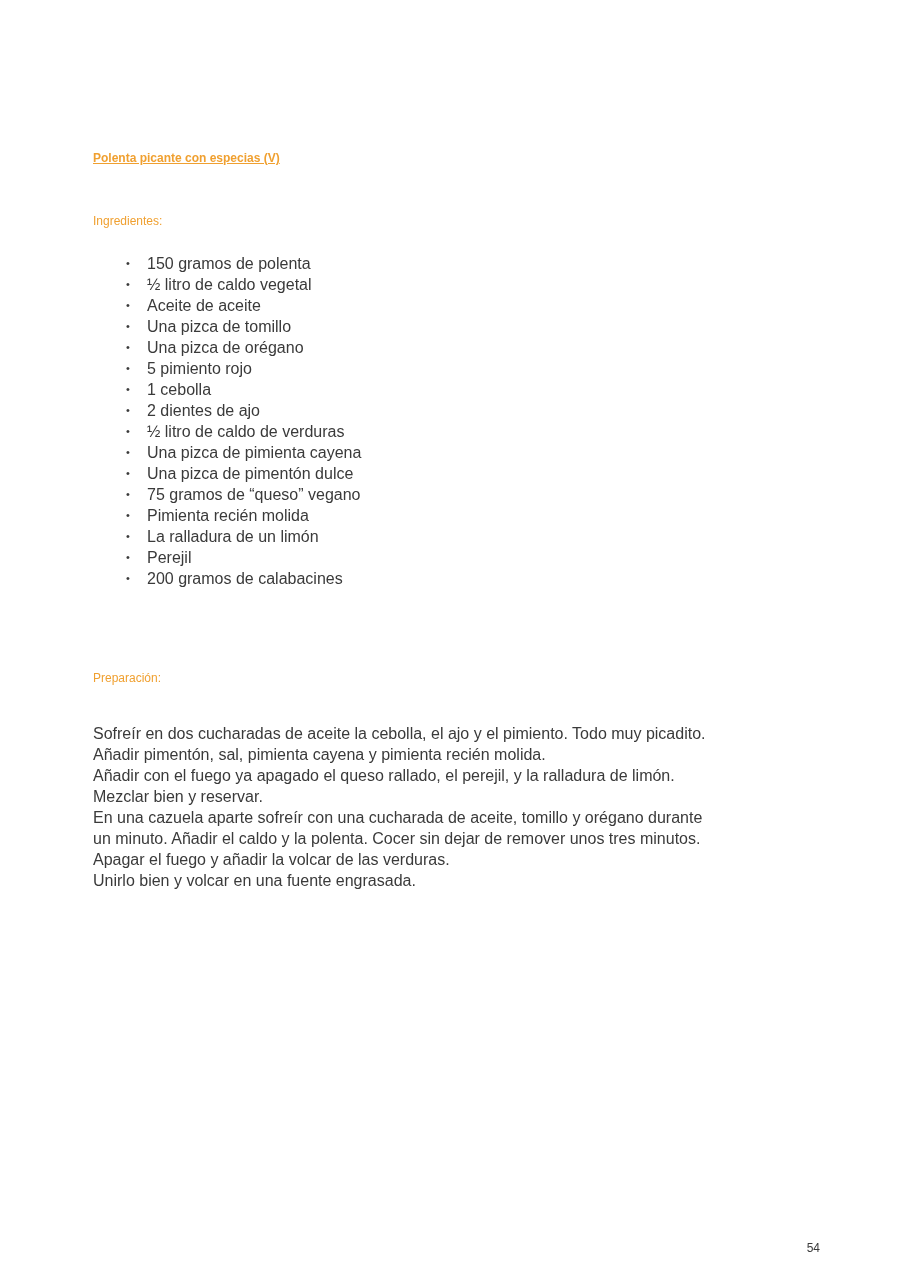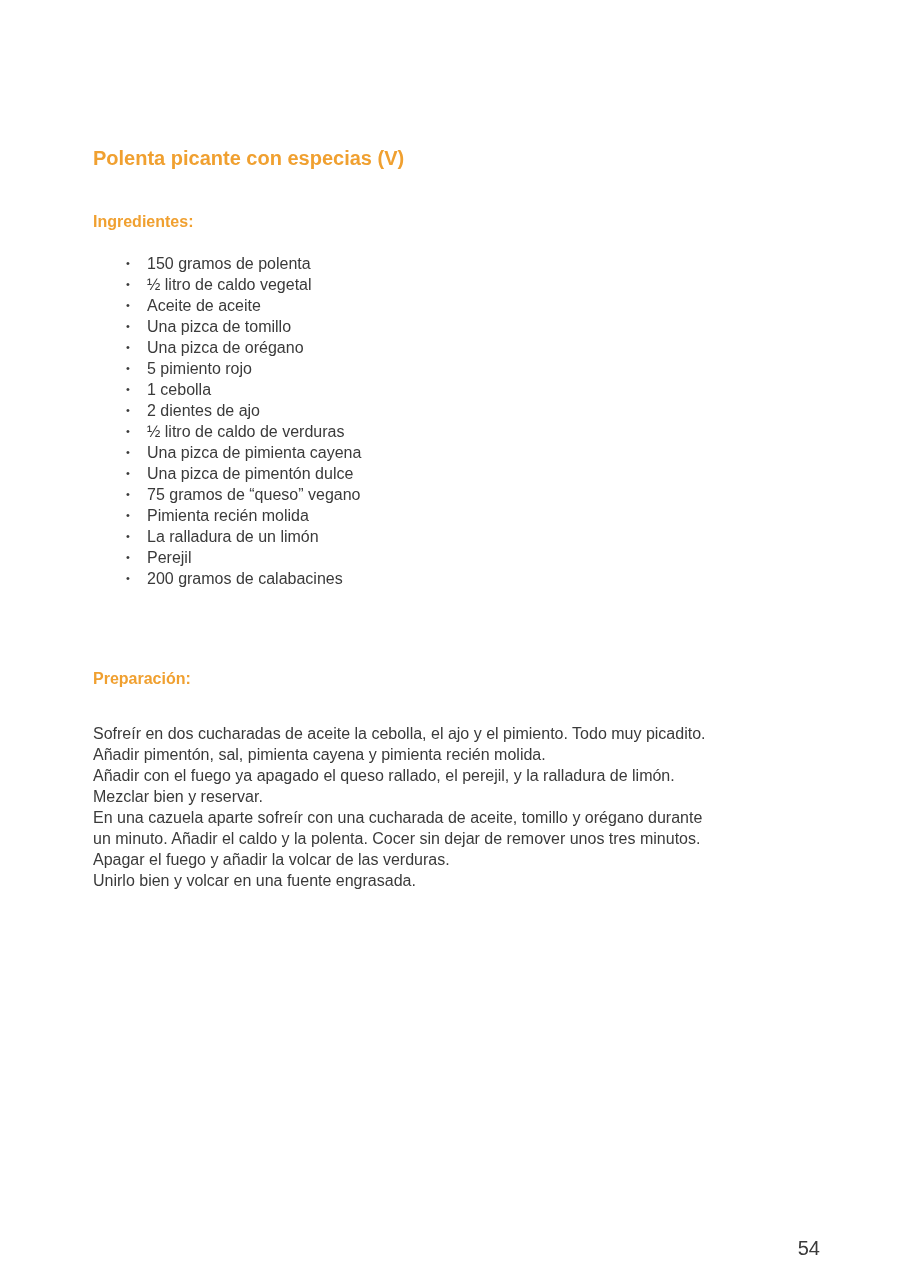--- a/index.html
+++ b/index.html
@@ -18,27 +18,28 @@
     height: 1280px;
     background: #ffffff;
     overflow: hidden;
   }
   .content {
     padding: 148px 95px 0 93px;
   }
   .recipe-title {
     color: var(--accent);
     font-weight: bold;
-    font-size: 20px;
+    font-size: 12px;
     line-height: 21px;
+    text-decoration: underline;
   }
   .section-heading {
     color: var(--accent);
-    font-weight: bold;
-    font-size: 16px;
+    font-weight: normal;
+    font-size: 12px;
     line-height: 21px;
   }
   .heading-ingredients { margin-top: 42px; }
   .heading-preparation { margin-top: 79px; }
   ul.ingredients {
     list-style: none;
     margin-top: 21px;
     padding-left: 33px;
   }
   ul.ingredients li {
@@ -58,21 +59,21 @@
     font-size: 16px;
     line-height: 21px;
   }
   .para-1 { margin-top: 34px; }
   .para-2 { }
   .para-3 { margin-top: 21px; }
   .page-number {
     position: absolute;
     top: 1238px;
     right: 85px;
-    font-size: 20px;
+    font-size: 12px;
     line-height: 21px;
     color: var(--text);
   }
 </style>
 </head>
 <body>
 
 <div class="page">
   <div class="content">
 

